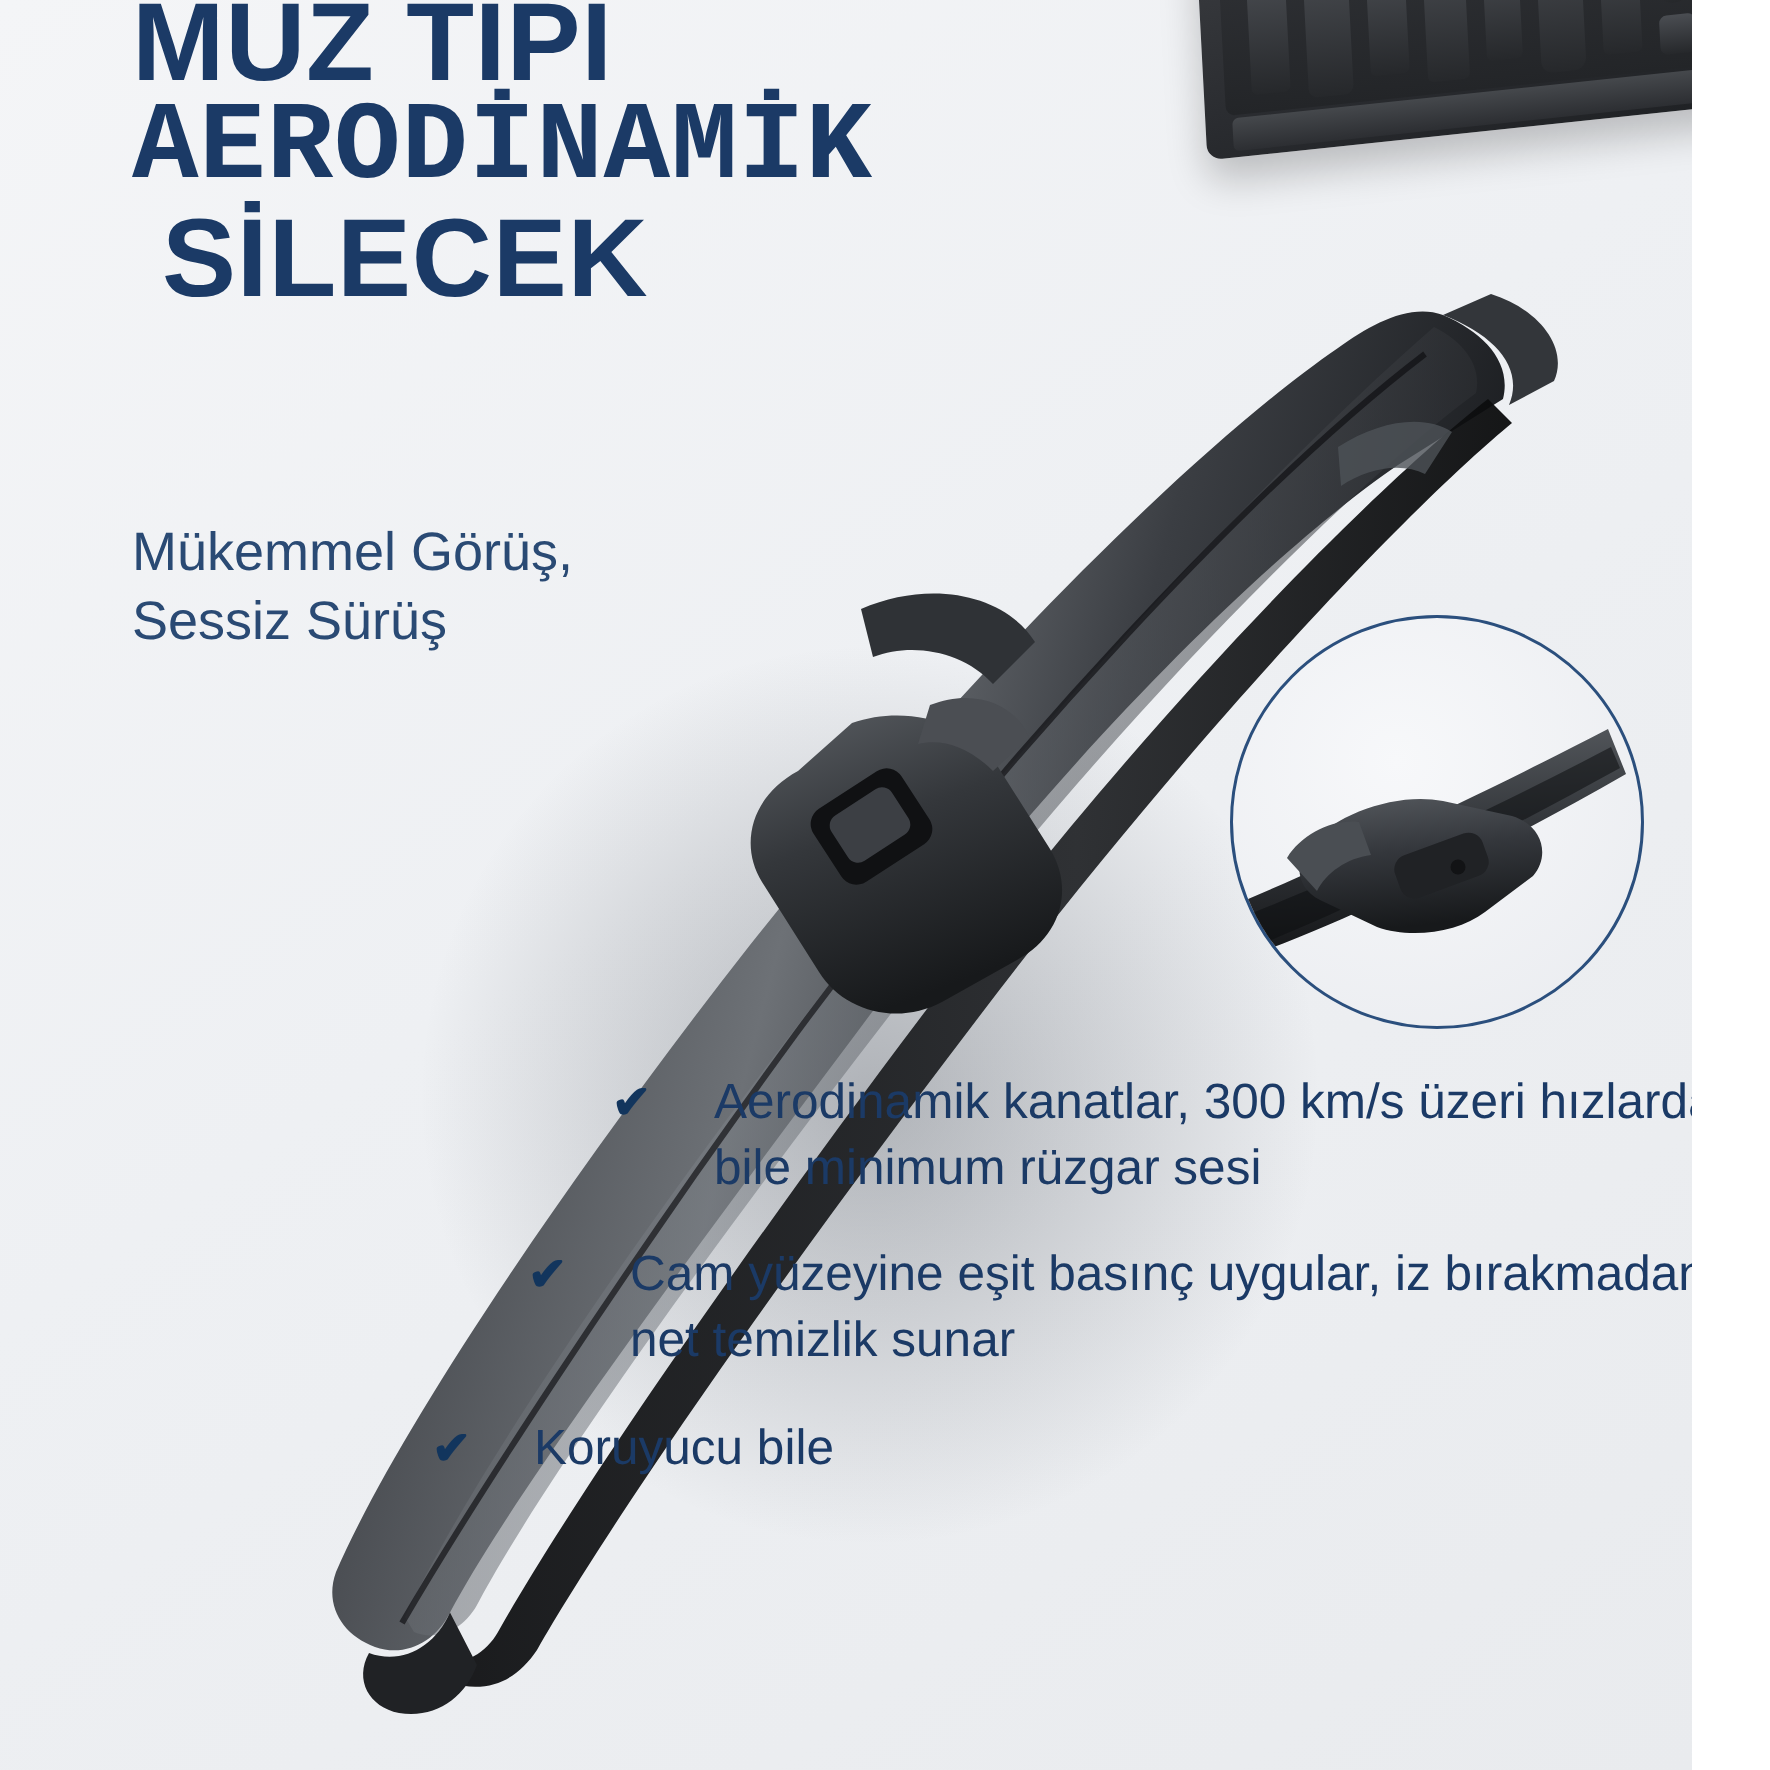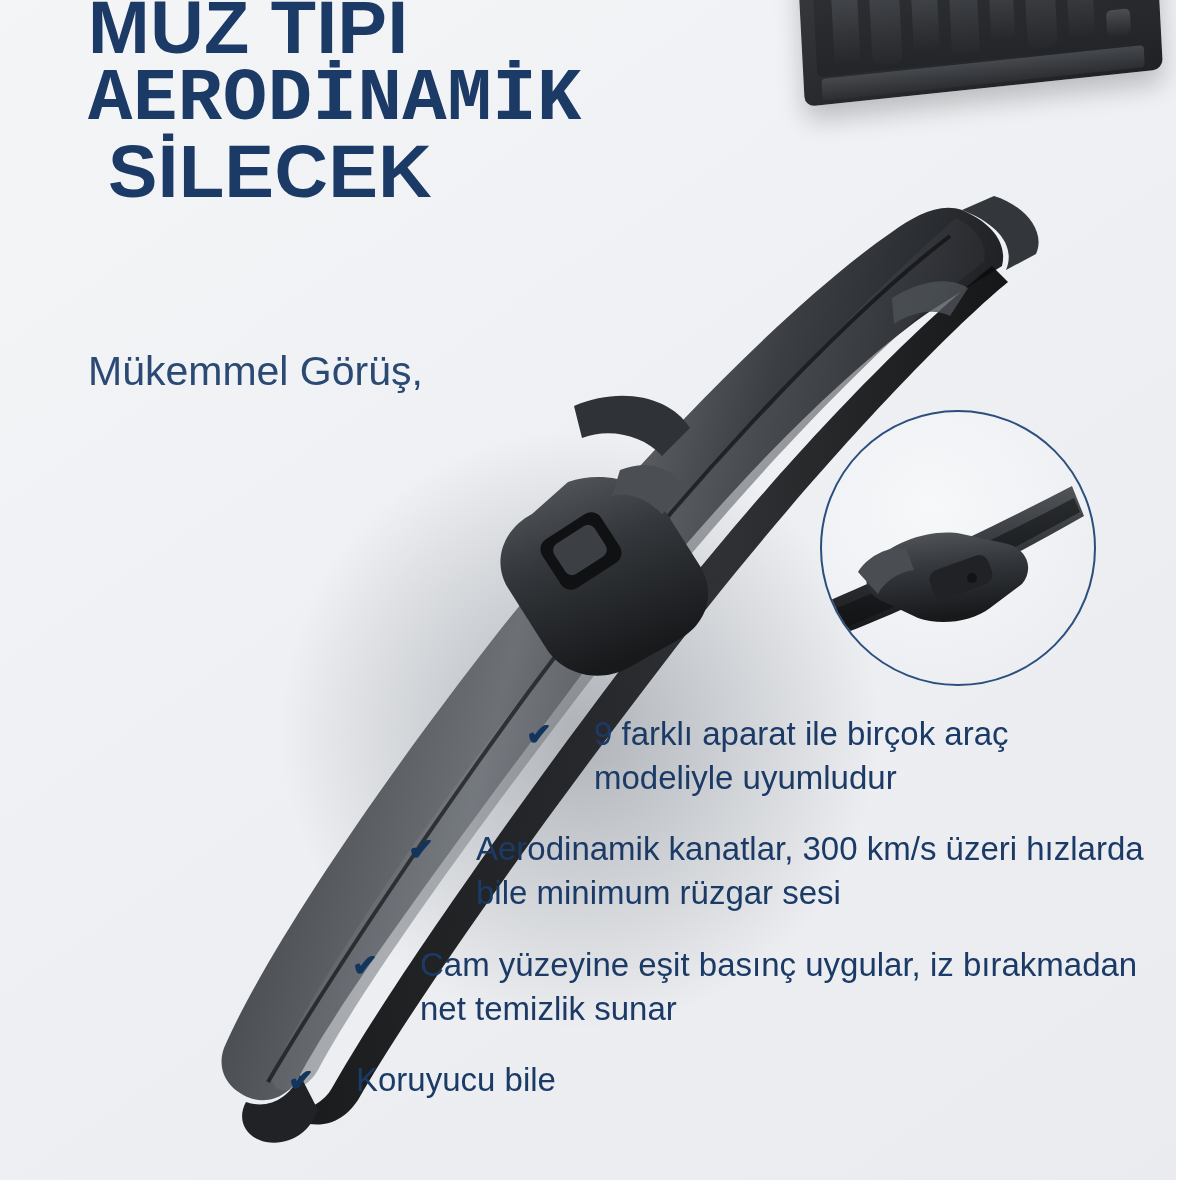--- a/index.html
+++ b/index.html
@@ -8,21 +8,20 @@
     background: #ffffff;
   }
   #page {
     position: relative;
     width: 1128px;
     height: 1180px;
     overflow: hidden;
     background: linear-gradient(145deg, #f4f5f7 0%, #eef0f3 45%, #e9ebee 100%);
     font-family: "Liberation Sans", sans-serif;
     color: #1d3a63;
-    padding-left: 48px;
   }
 
   
   .headline {
     position: absolute;
     left: 88px;
     top: -8px;
     width: 760px;
     font-weight: bold;
     font-size: 74px;
@@ -33,21 +32,21 @@
   }
   .headline .l1 { display:block; }
   .headline .l2 { display:block;font-family:Liberation Mono, monospace; }
   .headline .l3 { display:block;margin-left:20px; }
 
   .subhead {
     position: absolute;
     left: 88px;
     top: 345px;
     width: 520px;
-    font-size: 41px;
+    font-size: 36px;
     line-height: 1.28;
     color: #2a4a74;
     font-weight: 400;
   }
 
   
   .bullets {
     position: absolute;
     left: 360px;
     top: 712px;
@@ -273,26 +272,24 @@
   </div>
 
   <div class="headline">
     <span class="l1">MUZ TİPİ</span>
     <span class="l2">AERODİNAMİK</span>
     <span class="l3">SİLECEK</span>
   </div>
 
   <div class="subhead">
     <div>Mükemmel Görüş,</div>
+    <div>Sessiz Sürüş</div>
   </div>
 
   <div class="bullets">
-    <div class="bullet b1">
-      <span class="check">✔</span><span>9 farklı aparat ile birçok araç modeliyle uyumludur</span>
-    </div>
     <div class="bullet b2">
       <span class="check">✔</span><span>Aerodinamik kanatlar, 300 km/s üzeri hızlarda bile minimum rüzgar sesi</span>
     </div>
     <div class="bullet b3">
       <span class="check">✔</span><span>Cam yüzeyine eşit basınç uygular, iz bırakmadan net temizlik sunar</span>
     </div>
     <div class="bullet b4">
       <span class="check">✔</span><span>Koruyucu bile</span>
     </div>
   </div>

